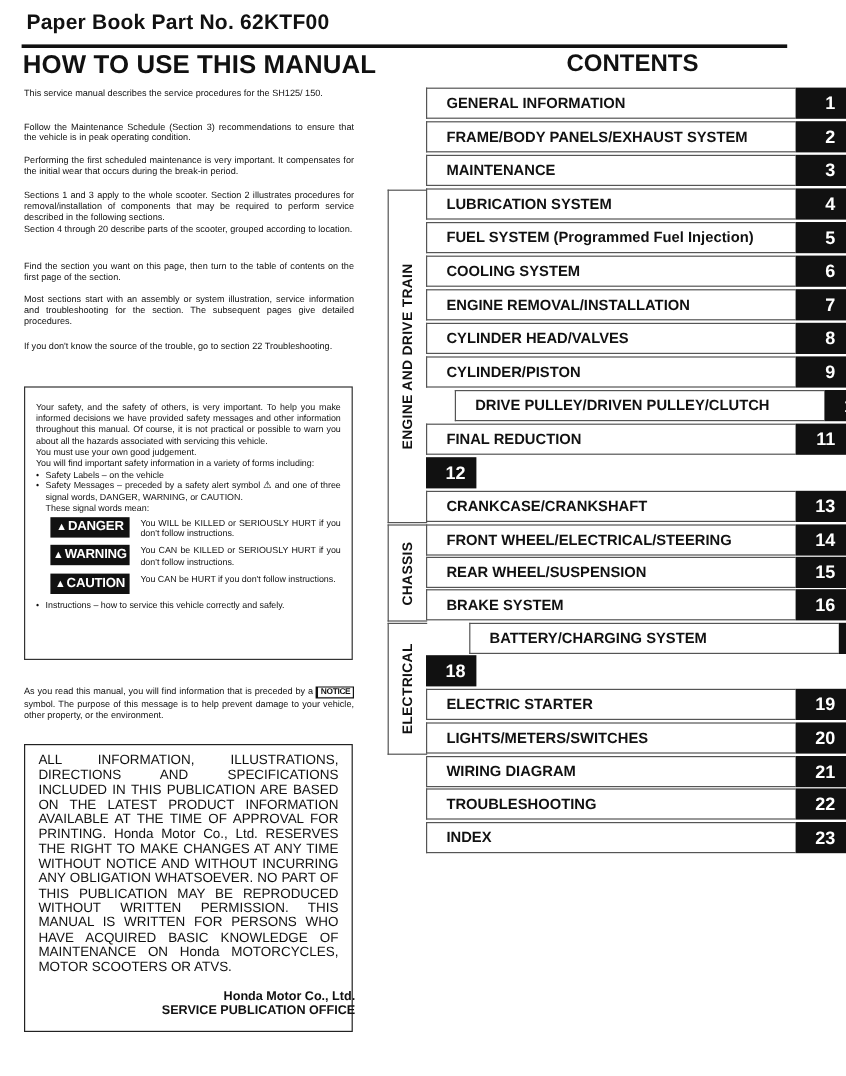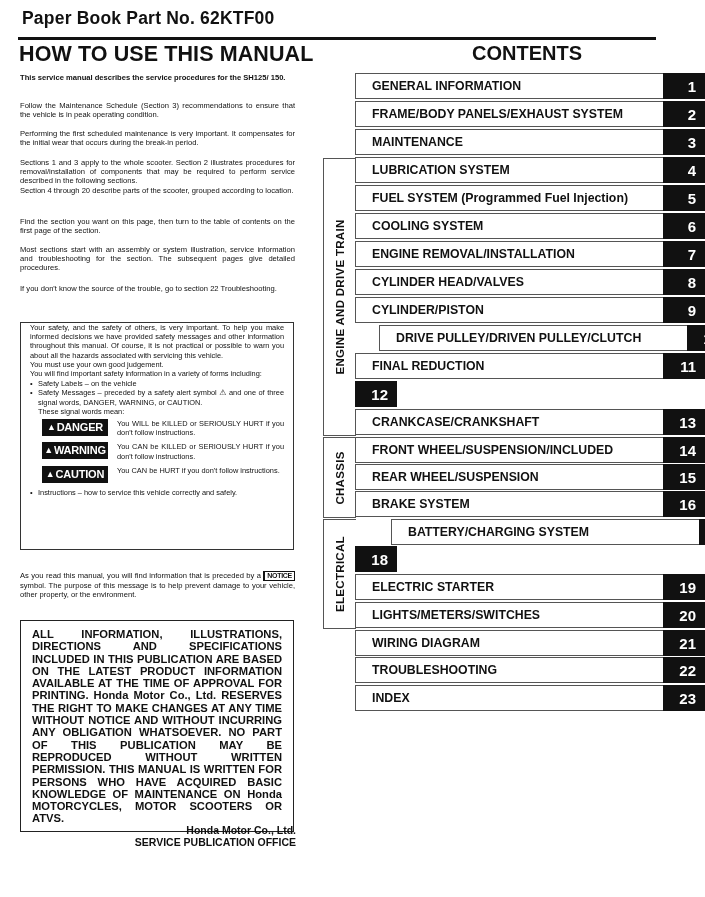--- a/index.html
+++ b/index.html
@@ -7,58 +7,58 @@
            font-family: "Liberation Sans", sans-serif; color: #111; }
     .abs { position: absolute; }
     .partno { left: 22px; top: 8px; font-size: 17.5px; font-weight: bold; letter-spacing: 0.2px; }
     .toprule { left: 18px; top: 37px; width: 638px; height: 3px; background: #111; }
     .h-left { left: 19px; top: 42px; font-size: 21.5px; font-weight: bold; letter-spacing: 0.1px; }
     .h-right { left: 472px; top: 42px; font-size: 20px; font-weight: bold; }
 
     .para { left: 20px; width: 275px; font-size: 7.6px; line-height: 9.2px; text-align: justify; }
 
     .safety-box { left: 20px; top: 322px; width: 274px; height: 228px; border: 1px solid #333; box-sizing: border-box;
-                  padding: 0 9px 0 9px; font-size: 7.4px; line-height: 9.2px; }
+                  padding: 12px 9px 0 9px; font-size: 7.4px; line-height: 9.2px; }
     .safety-box p { margin: 0; text-align: justify; }
     .safety-box ul { margin: 1px 0 0 0; padding: 0; list-style: none; }
     .safety-box li { position: relative; padding-left: 8px; text-align: justify; }
     .safety-box li::before { content: "•"; position: absolute; left: 0; }
     .sig-row { display: flex; align-items: flex-start; margin: 3px 0 5px 12px; }
     .sig-label { width: 66px; height: 17px; background: #111; color: #fff; font-weight: bold; font-size: 11px;
                  display: flex; align-items: center; justify-content: center; margin-right: 9px; flex-shrink: 0; letter-spacing: -0.2px; }
     .sig-label .tri { font-size: 9px; margin-right: 1px; }
     .sig-text { flex: 1; text-align: justify; }
     .alert-sym { display: inline-block; font-size: 8px; }
 
     .notice-sym { display: inline-block; border: 1px solid #111; border-left-width: 2px; font-weight: bold; font-size: 7px;
                   padding: 0 2px; line-height: 8px; background: #fff; letter-spacing: -0.3px; }
 
-    .disclaimer { left: 20px; top: 620px; width: 274px; height: 212px; border: 1.5px solid #222; box-sizing: border-box;
-                  padding: 7px 11px 0 11px; font-size: 11.2px; line-height: 12.3px; font-weight: bold; text-align: justify; }
+    .disclaimer { left: 20px; top: 620px; width: 274px; height: 240px; border: 1.5px solid #222; box-sizing: border-box;
+                  padding: 7px 11px 0 11px; font-size: 11.2px; line-height: 12.3px; font-weight: normal; text-align: justify; }
     .sig-office { left: 100px; top: 824px; width: 196px; text-align: right; font-size: 10.5px; font-weight: bold; line-height: 12px; }
 
     .toc-row { position: absolute; left: 355px; width: 350px; height: 26px; display: flex; align-items: stretch; }
     .toc-box { flex: 1; border: 1px solid #555; border-right: none; box-sizing: border-box; display: flex; align-items: center;
                padding-left: 16px; font-weight: bold; font-size: 12.3px; line-height: 11px; background: #fff; }
     .toc-tab { width: 42px; background: #111; color: #fff; font-weight: bold; font-size: 15px; display: flex; align-items: center;
                justify-content: flex-end; padding-right: 9px; box-sizing: border-box; }
 
     .bracket { position: absolute; left: 323px; width: 33px; border: 1px solid #555; border-right: none; box-sizing: border-box; }
     .bracket-label { position: absolute; left: 50%; top: 50%; transform: translate(-50%, -50%) rotate(-90deg);
                      white-space: nowrap; font-weight: bold; font-size: 11.5px; letter-spacing: 0.3px; }
   </style>
 </head>
 <body>
 
 <div class="abs partno">Paper Book Part No. 62KTF00</div>
 <div class="abs toprule"></div>
 <div class="abs h-left">HOW TO USE THIS MANUAL</div>
 <div class="abs h-right">CONTENTS</div>
 
-<div class="abs para" style="top:73px;font-weight:bold;">This service manual describes the service procedures for the SH125/ 150.</div>
+<div class="abs para" style="top:73px;">This service manual describes the service procedures for the SH125/ 150.</div>
 <div class="abs para" style="top:101px;">Follow the Maintenance Schedule (Section 3) recommendations to ensure that the vehicle is in peak operating condition.</div>
 <div class="abs para" style="top:129px;">Performing the first scheduled maintenance is very important. It compensates for the initial wear that occurs during the break-in period.</div>
 <div class="abs para" style="top:158px;">Sections 1 and 3 apply to the whole scooter. Section 2 illustrates procedures for removal/installation of components that may be required to perform service described in the following sections.</div>
 <div class="abs para" style="top:186px;">Section 4 through 20 describe parts of the scooter, grouped according to location.</div>
 <div class="abs para" style="top:217px;">Find the section you want on this page, then turn to the table of contents on the first page of the section.</div>
 <div class="abs para" style="top:245px;">Most sections start with an assembly or system illustration, service information and troubleshooting for the section. The subsequent pages give detailed procedures.</div>
 <div class="abs para" style="top:284px;">If you don't know the source of the trouble, go to section 22 Troubleshooting.</div>
 
 <div class="abs safety-box">
   <p>Your safety, and the safety of others, is very important. To help you make informed decisions we have provided safety messages and other information throughout this manual. Of course, it is not practical or possible to warn you about all the hazards associated with servicing this vehicle.</p>
@@ -167,21 +167,21 @@
   <div class="toc-tab">11</div>
 </div>
 <div class="toc-row" style="top:381px;">
   <div class="toc-tab">12</div>
 </div>
 <div class="toc-row" style="top:409px;">
   <div class="toc-box">CRANKCASE/CRANKSHAFT</div>
   <div class="toc-tab">13</div>
 </div>
 <div class="toc-row" style="top:437px;">
-  <div class="toc-box">FRONT WHEEL/SUSPENSION/INCLUDED</div>
+  <div class="toc-box">FRONT WHEEL/ELECTRICAL/STEERING</div>
   <div class="toc-tab">14</div>
 </div>
 <div class="toc-row" style="top:464px;">
   <div class="toc-box">REAR WHEEL/SUSPENSION</div>
   <div class="toc-tab">15</div>
 </div>
 <div class="toc-row" style="top:491px;">
   <div class="toc-box">BRAKE SYSTEM</div>
   <div class="toc-tab">16</div>
 </div>

